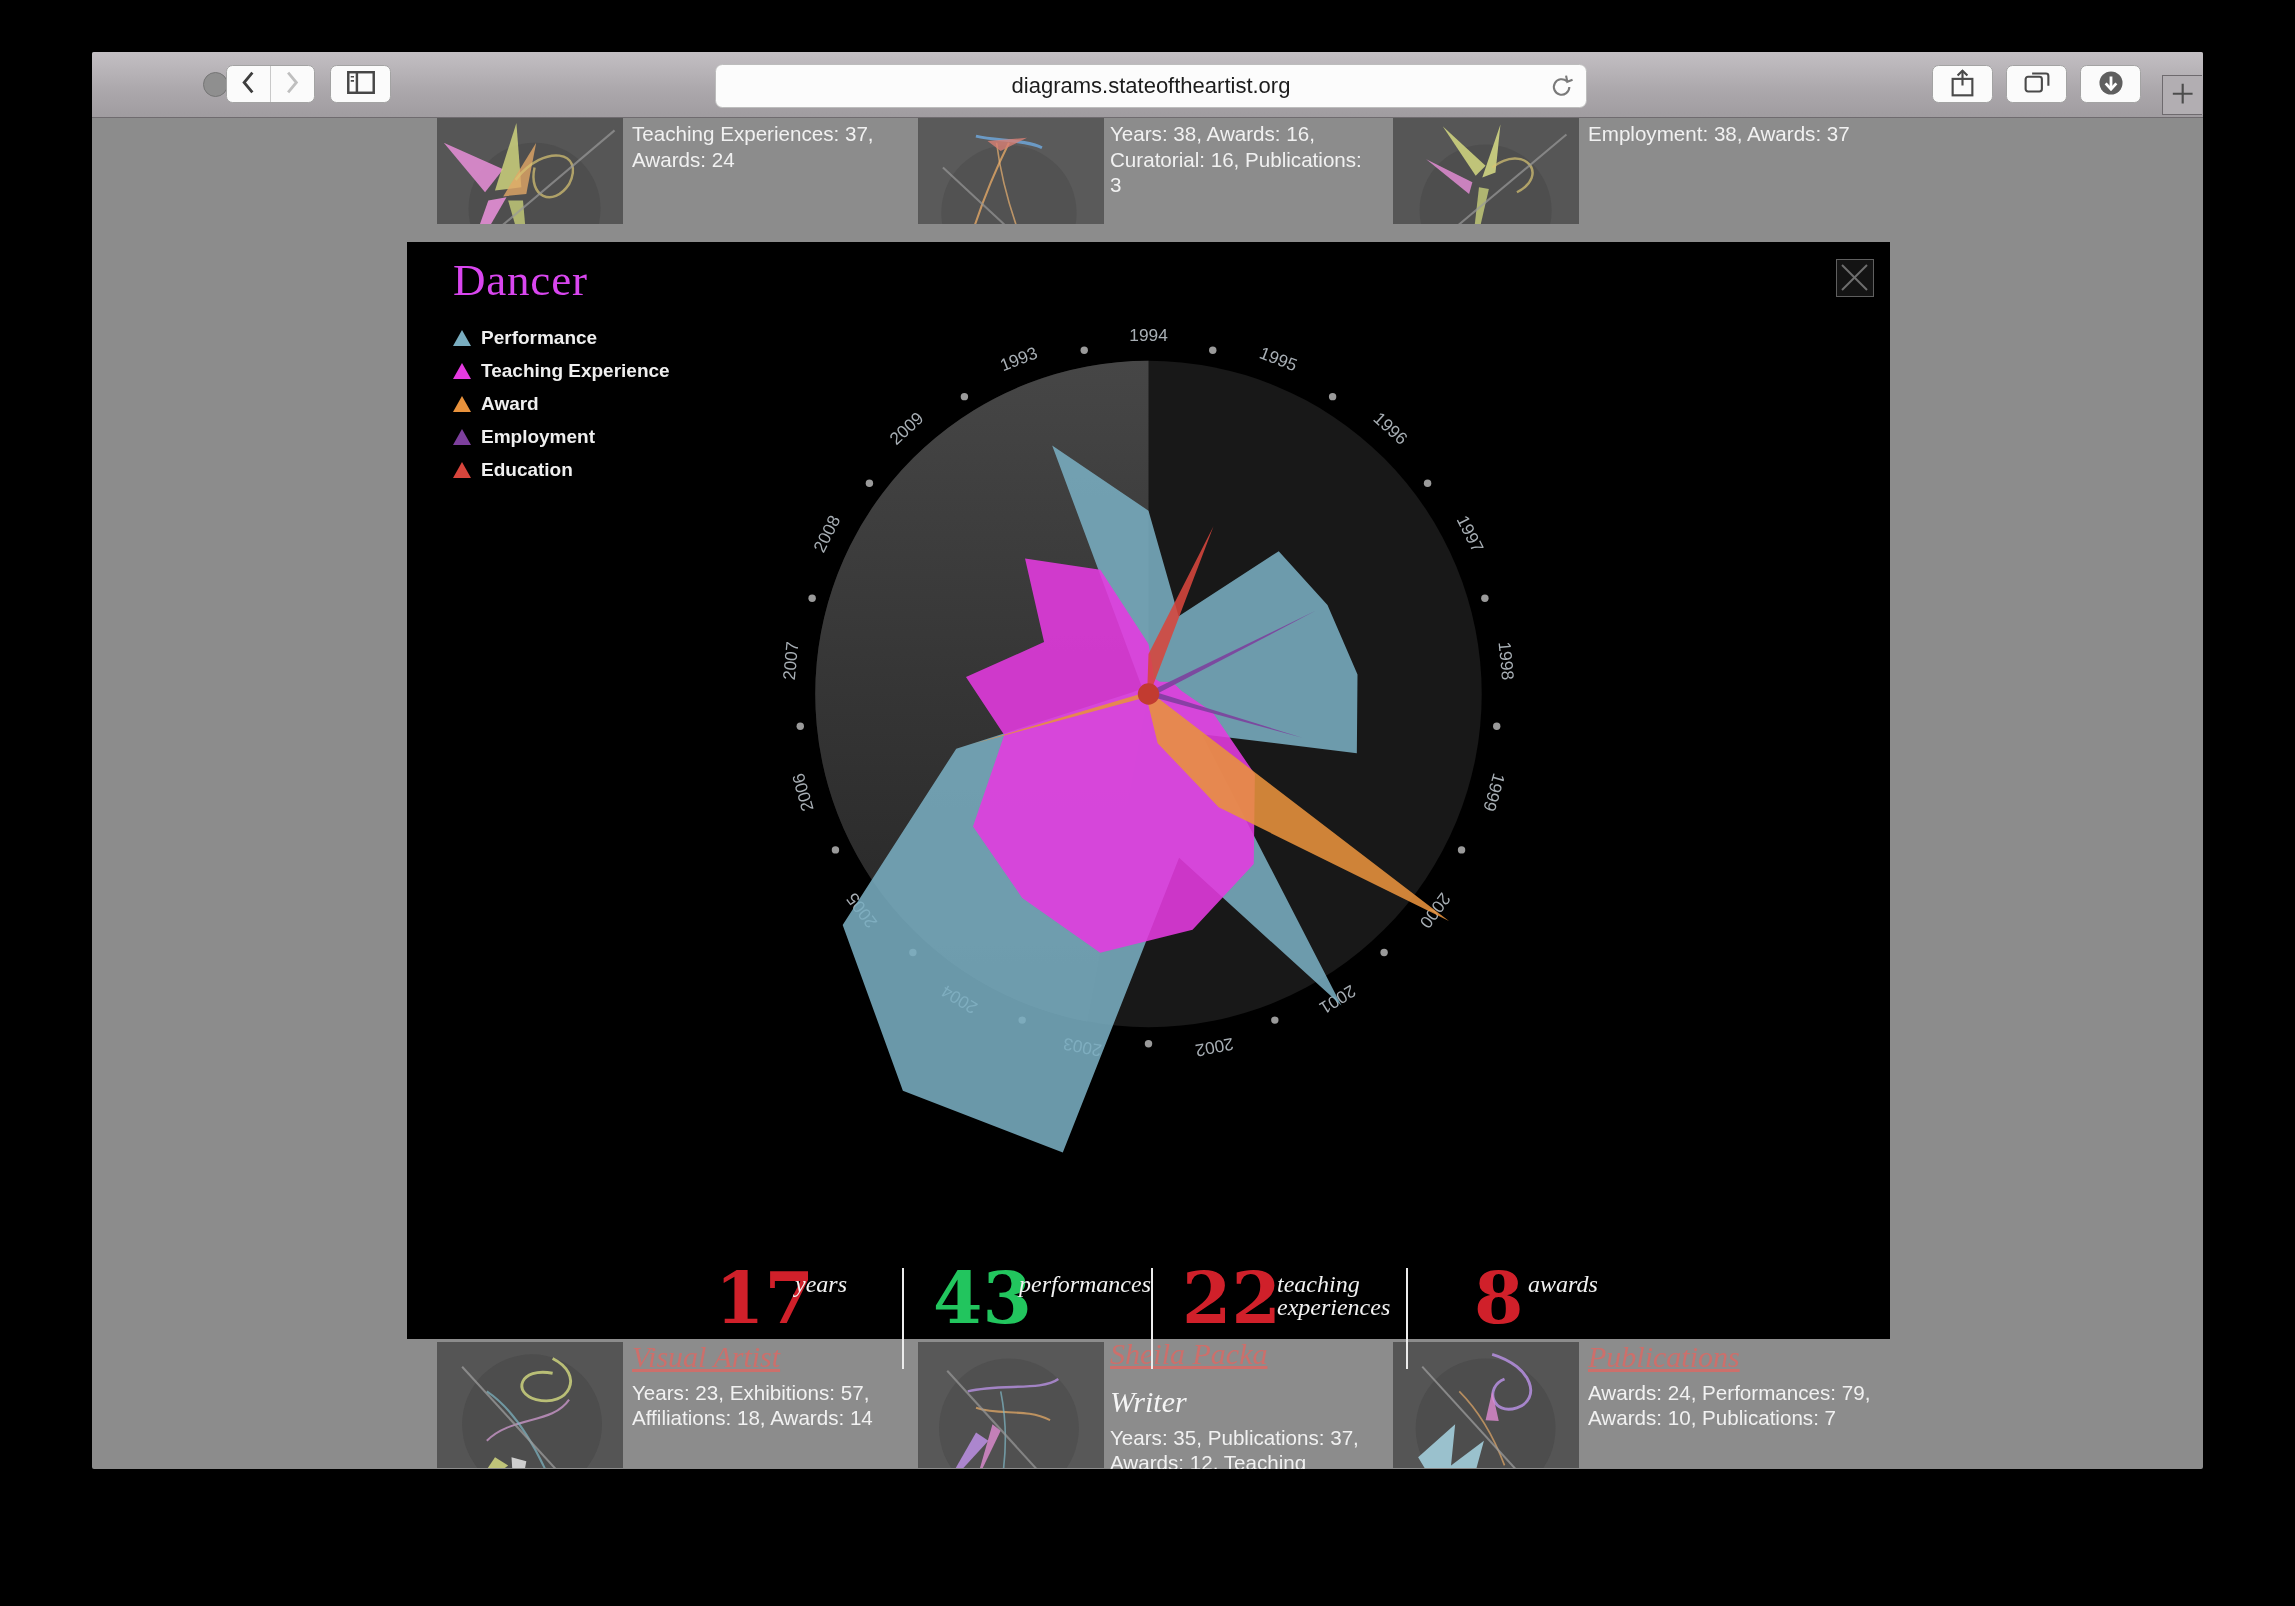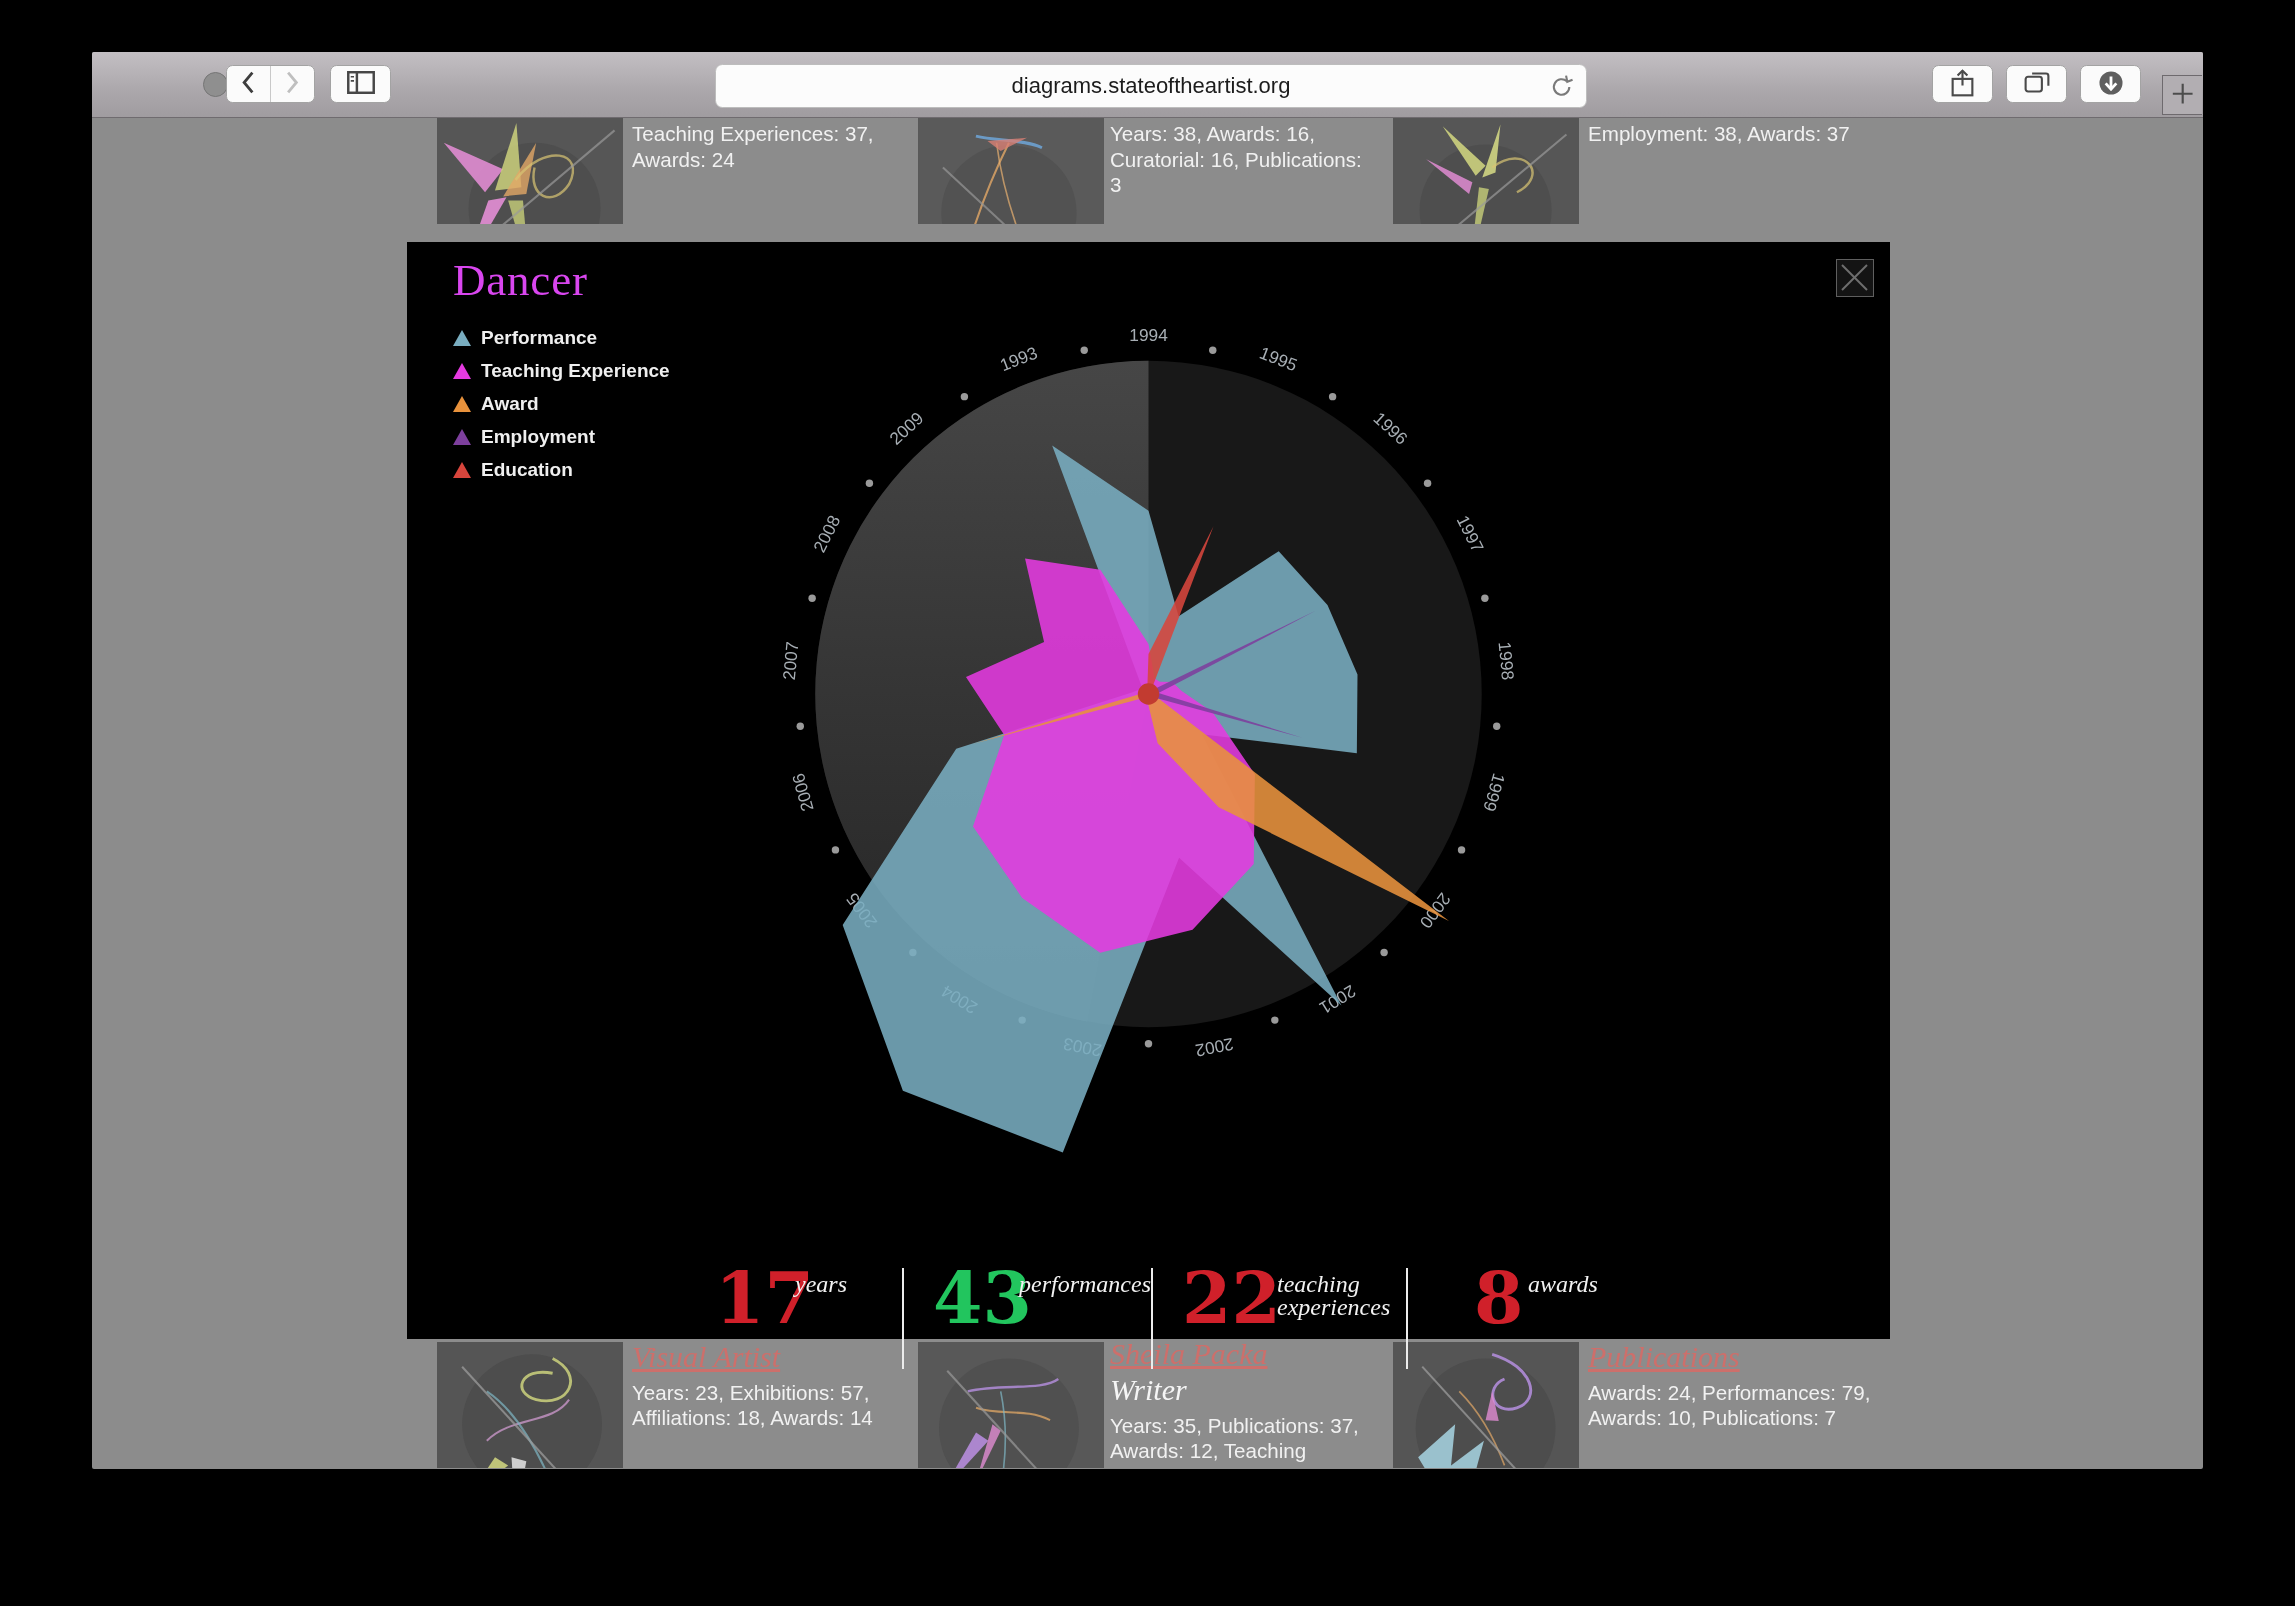--- a/index.html
+++ b/index.html
@@ -29,21 +29,21 @@
   .dlbtn{left:1988px;width:61px;}
   .plusbtn{position:absolute;left:2070px;top:23px;width:40px;height:40px;background:#b2aeb2;
            border:1.6px solid #6e6a6e;border-right:none;box-sizing:border-box;
            display:flex;align-items:center;justify-content:center;}
   
   .card-thumb{position:absolute;width:186px;overflow:hidden;background:#575757;}
   .cardtext{position:absolute;color:#f1f1f1;font-size:20.6px;line-height:25.6px;width:478px;}
   .cardtitle{font-family:"Liberation Serif","DejaVu Serif",serif;font-style:italic;
              font-size:30px;color:#cd6f6b;line-height:33px;text-decoration:underline;}
   .cardsub{font-family:"Liberation Serif","DejaVu Serif",serif;font-style:italic;
-           font-size:30px;color:#f5f5f5;line-height:33px;margin-top:3px;}
+           font-size:30px;color:#f5f5f5;line-height:33px;margin-top:15px;}
   .cardlines{margin-top:6.6px;}
   
   .modal{position:absolute;left:315px;top:190px;width:1483px;height:1097px;background:#000;}
   .modal-title{position:absolute;left:46px;top:11.5px;
                font-family:"Liberation Serif","DejaVu Serif",serif;font-size:45px;letter-spacing:0.8px;}
   .legend{position:absolute;left:46px;top:79px;}
   .legend-item{display:flex;align-items:center;height:33px;cursor:pointer;}
   .tri{width:0;height:0;border-left:9px solid transparent;border-right:9px solid transparent;
        border-bottom:16.5px solid #999;margin-right:10px;}
   .legend-label{color:#efefef;font-size:19px;font-weight:bold;}

